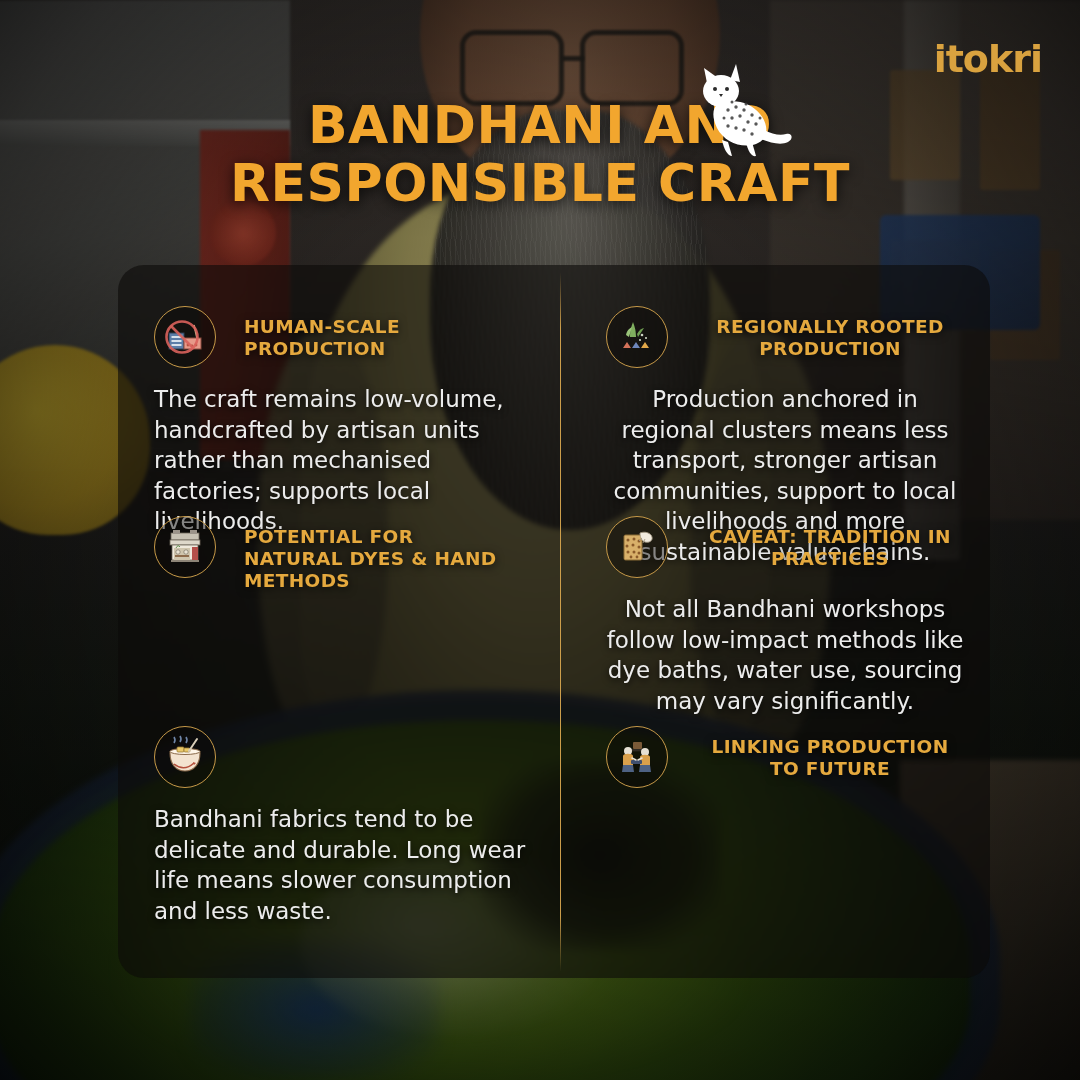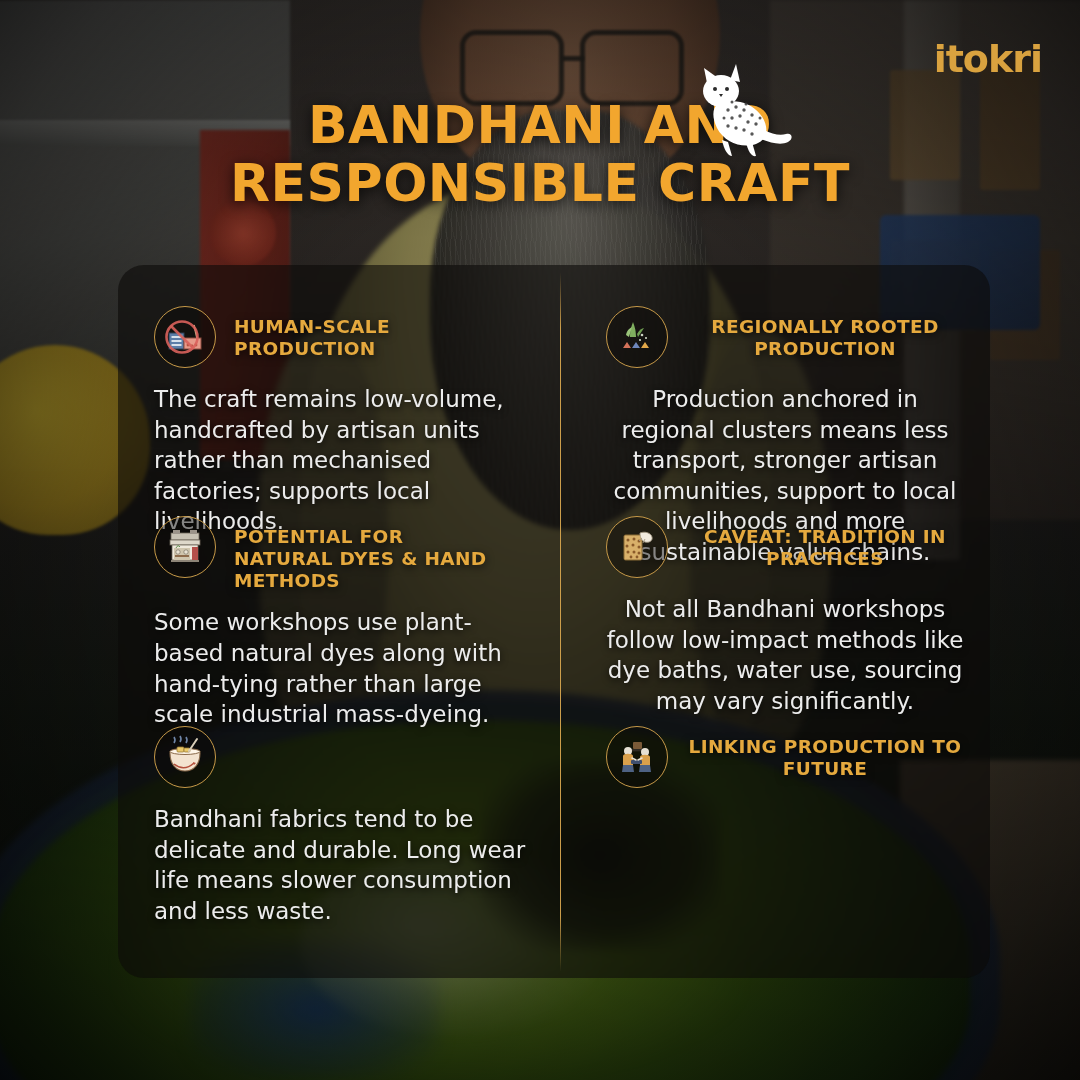--- a/index.html
+++ b/index.html
@@ -220,21 +220,21 @@
   .grid{
     position:absolute; left:118px; top:265px; width:872px; height:713px;
     display:grid;
     grid-template-columns:442px 430px;
     grid-template-rows:210px 210px 293px;
   }
 
   .card{ position:relative; padding:41px 22px 0 36px; }
   .card.col-r{ padding-left:46px; padding-right:26px;text-align:center; }
 
-  .card-head{ display:flex; align-items:flex-start; gap:18px; }
+  .card-head{ display:flex; align-items:flex-start; gap:28px; }
 
   .icon-circle{
     flex:0 0 auto;
     width:62px; height:62px; border-radius:50%;
     border:1.5px solid #c79a49;
     background:rgba(10,8,6,.45);
     display:flex; align-items:center; justify-content:center;
     overflow:hidden;
   }
   .icon-circle svg{ display:block; }
@@ -403,21 +403,20 @@
             <rect x="12" y="24" width="16" height="12" fill="#cfc5ad"></rect>
             <rect x="13" y="31" width="14" height="2" fill="#8d6b4b"></rect>
             <circle cx="16" cy="28" r="2.2" fill="#e8e2d2" stroke="#6b6457" stroke-width=".6"></circle>
             <circle cx="24" cy="28" r="2.2" fill="#e8e2d2" stroke="#6b6457" stroke-width=".6"></circle>
             <path d="M14 24 q2 -4 4 -1" stroke="#5f8f4e" stroke-width="1" fill="none"></path>
             <rect x="9" y="36" width="28" height="2" fill="#8d8477"></rect>
           </svg>
         </div>
         <div class="card-title">POTENTIAL FOR NATURAL DYES &amp; HAND METHODS</div>
       </div>
-      <div class="card-body">Some workshops use plant-based natural dyes along with hand-tying rather than large scale industrial mass-dyeing.</div>
     </div>
 
     <div class="card col-r">
       <div class="card-head">
         <div class="icon-circle">
           <svg width="44" height="44" viewBox="0 0 44 44">
             <rect x="9" y="10" width="18" height="25" rx="1.5" fill="#d8b06a" stroke="#8a6a34" stroke-width="1"></rect>
             <g fill="#8a5a2a">
               <circle cx="13" cy="15" r="1.5"></circle>
                 <circle cx="19" cy="14" r="1.5"></circle>

